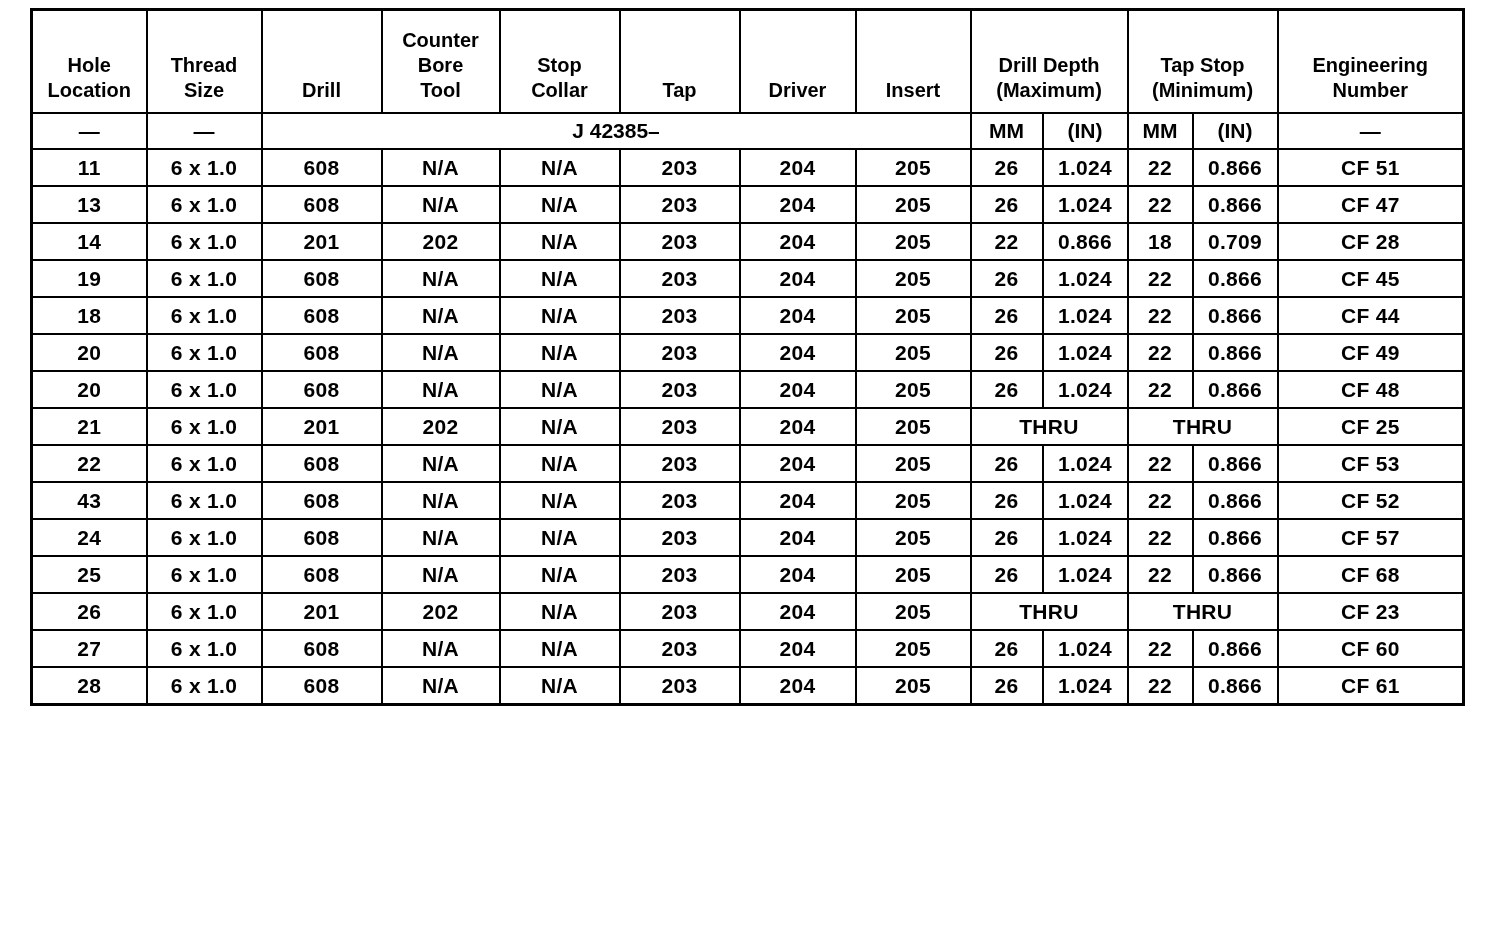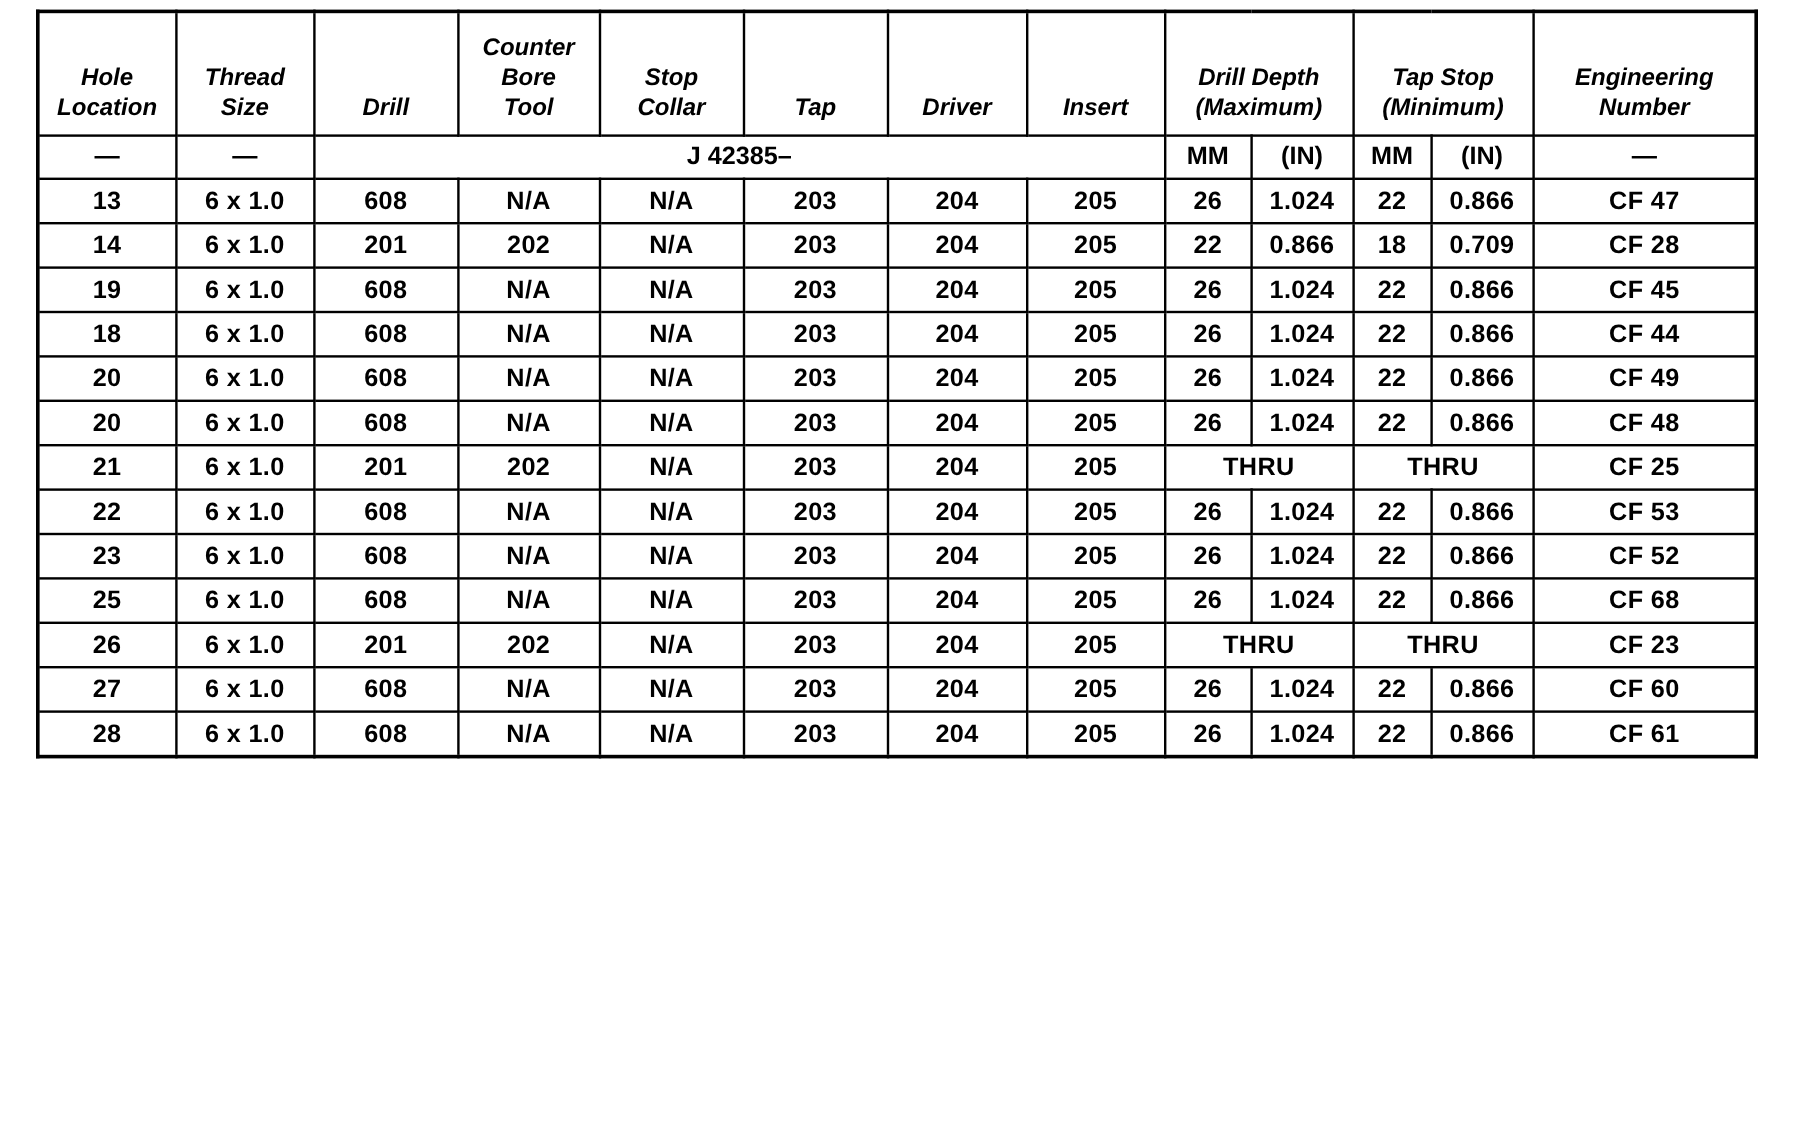--- a/index.html
+++ b/index.html
@@ -39,21 +39,20 @@
     padding: 0 2px;
     overflow: hidden;
   }
   table.spec-table thead tr.header-row th {
     height: 92px;
     font-size: 20px;
     line-height: 1.25;
     vertical-align: bottom;
     padding-bottom: 9px;
     white-space: pre-line;
-    font-style: italic;
   }
   table.spec-table thead tr.subheader-row th {
     height: 34px;
     font-size: 21px;
   }
   table.spec-table tbody td {
     height: 35px;
     font-size: 21px;
     letter-spacing: 0.3px;
   }
@@ -106,20 +105,35 @@
         <th colspan="6">J 42385–</th>
         <th>MM</th>
         <th>(IN)</th>
         <th>MM</th>
         <th>(IN)</th>
         <th>—</th>
       </tr>
     </thead>
     <tbody>
         <tr>
+          <td>11</td>
+          <td>6 x 1.0</td>
+          <td>608</td>
+          <td>N/A</td>
+          <td>N/A</td>
+          <td>203</td>
+          <td>204</td>
+          <td>205</td>
+          <td>26</td>
+          <td>1.024</td>
+          <td>22</td>
+          <td>0.866</td>
+          <td>CF 51</td>
+        </tr>
+        <tr>
           <td>13</td>
           <td>6 x 1.0</td>
           <td>608</td>
           <td>N/A</td>
           <td>N/A</td>
           <td>203</td>
           <td>204</td>
           <td>205</td>
           <td>26</td>
           <td>1.024</td>
@@ -224,33 +238,48 @@
           <td>203</td>
           <td>204</td>
           <td>205</td>
           <td>26</td>
           <td>1.024</td>
           <td>22</td>
           <td>0.866</td>
           <td>CF 53</td>
         </tr>
         <tr>
-          <td>23</td>
+          <td>43</td>
           <td>6 x 1.0</td>
           <td>608</td>
           <td>N/A</td>
           <td>N/A</td>
           <td>203</td>
           <td>204</td>
           <td>205</td>
           <td>26</td>
           <td>1.024</td>
           <td>22</td>
           <td>0.866</td>
           <td>CF 52</td>
+        </tr>
+        <tr>
+          <td>24</td>
+          <td>6 x 1.0</td>
+          <td>608</td>
+          <td>N/A</td>
+          <td>N/A</td>
+          <td>203</td>
+          <td>204</td>
+          <td>205</td>
+          <td>26</td>
+          <td>1.024</td>
+          <td>22</td>
+          <td>0.866</td>
+          <td>CF 57</td>
         </tr>
         <tr>
           <td>25</td>
           <td>6 x 1.0</td>
           <td>608</td>
           <td>N/A</td>
           <td>N/A</td>
           <td>203</td>
           <td>204</td>
           <td>205</td>

